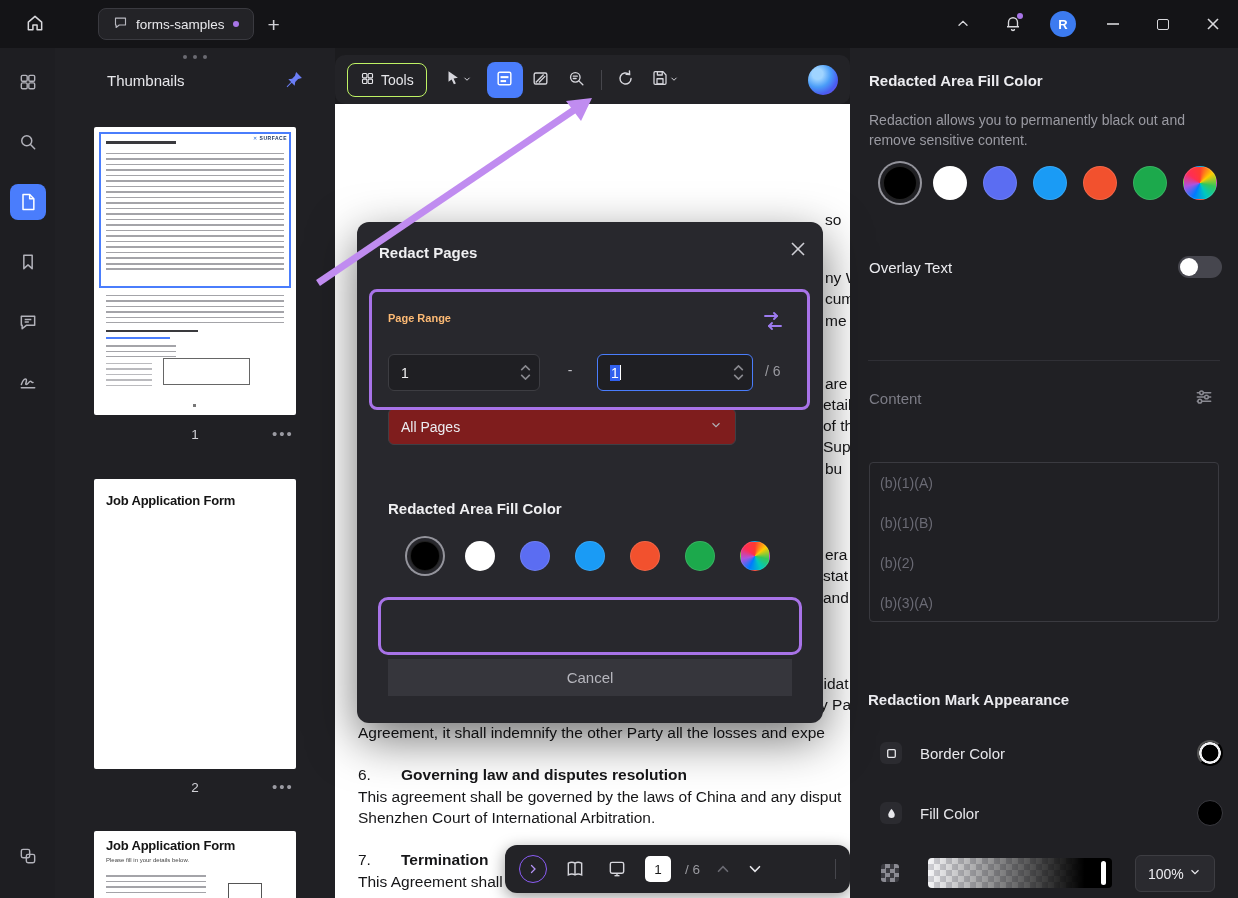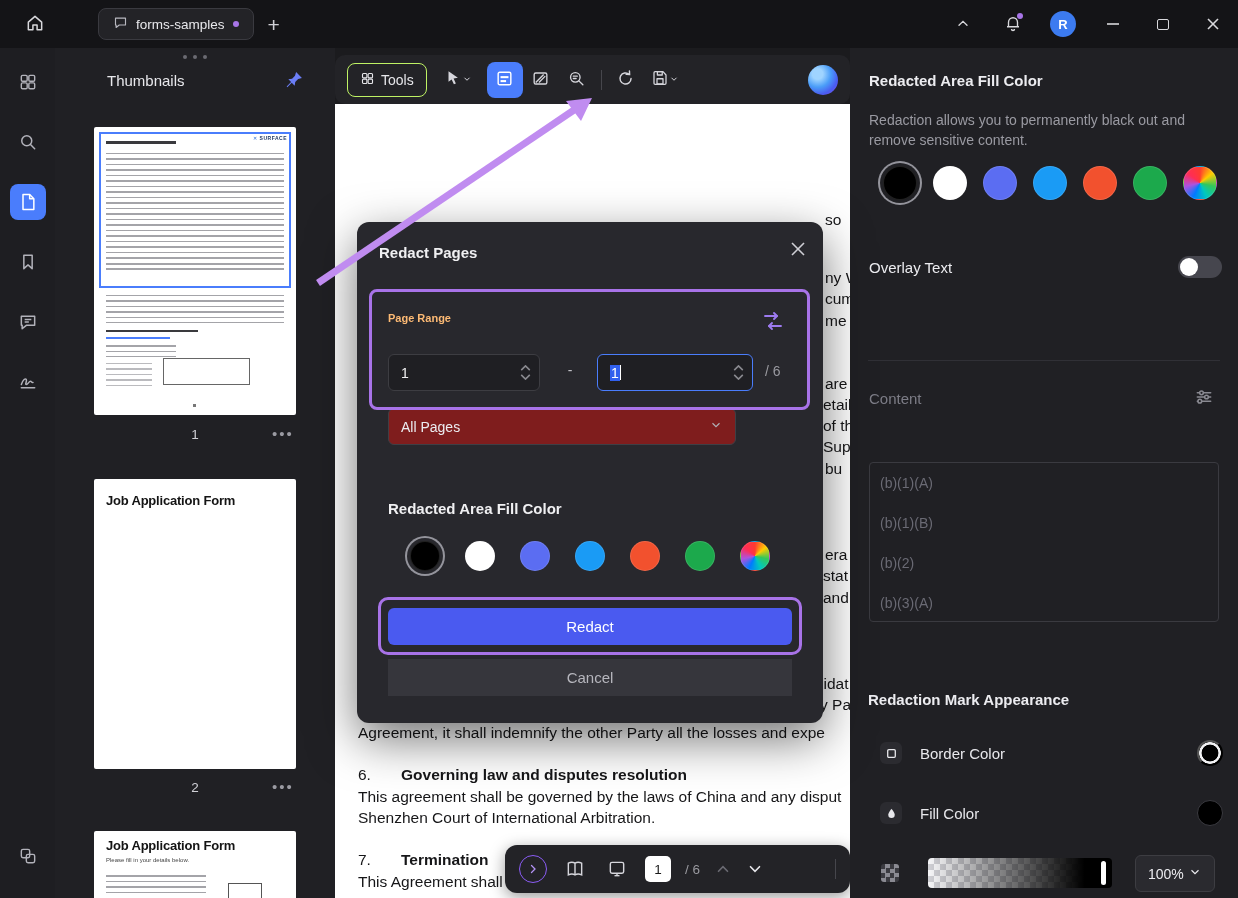--- a/index.html
+++ b/index.html
@@ -543,21 +543,20 @@
       <div class="swatch selected" style="background: rgb(0, 0, 0);"></div>
       <div class="swatch" style="background: rgb(255, 255, 255);"></div>
       <div class="swatch" style="background: rgb(91, 109, 242);"></div>
       <div class="swatch" style="background: rgb(26, 155, 245);"></div>
       <div class="swatch" style="background: rgb(242, 81, 46);"></div>
       <div class="swatch" style="background: rgb(28, 169, 76);"></div>
       <div class="swatch rainbow"></div>
     </div>
 
     <div class="anno anno2"></div>
-    <button class="m-redact">Redact</button>
     <button class="m-cancel">Cancel</button>
   </div>
 
   <svg class="arrow-overlay">
     <line x1="318" y1="283" x2="574" y2="110" stroke="#c08cf0" stroke-width="7"></line>
     <polygon points="592,98 581,121 566,101" fill="#c08cf0"></polygon>
   </svg>
 
 </div>
 

